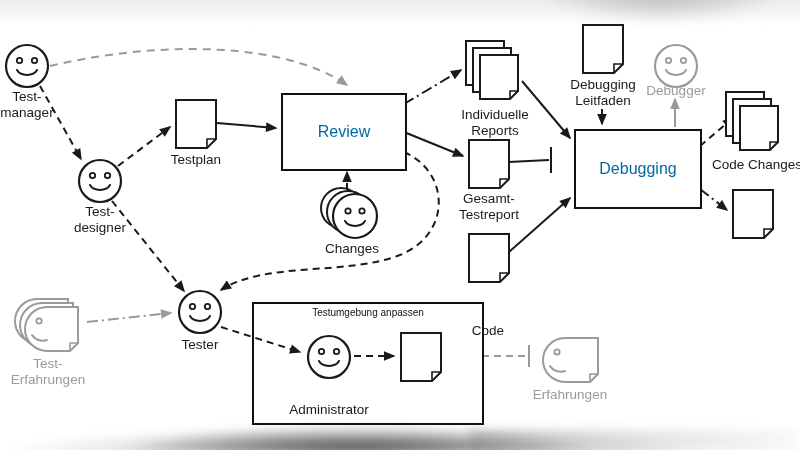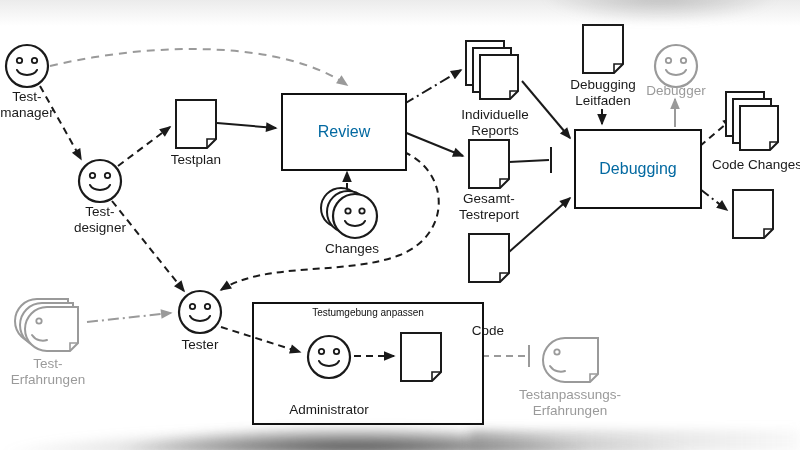--- a/index.html
+++ b/index.html
@@ -198,21 +198,20 @@
     <div>Tester</div>
   </div>
   <div class="lbl gray" style="left:2px;top:356px;width:92px;">
     <div>Test-</div>
       <div>Erfahrungen</div>
   </div>
   <div class="lbl" style="left:283px;top:382px;width:92px;margin-top:20px;">
     <div>Administrator</div>
   </div>
   <div class="lbl gray" style="left:508px;top:387px;width:124px;">
-    <div>Testanpassungs-</div>
       <div>Erfahrungen</div>
   </div>
 
   <div class="shade" style="left:0;top:0;width:800px;height:26px;background:linear-gradient(180deg,rgba(190,190,190,.30),rgba(255,255,255,0));"></div>
   <div class="shade" style="left:540px;top:-6px;width:240px;height:30px;background:radial-gradient(ellipse at 50% 0,rgba(120,120,120,.42),rgba(120,120,120,0) 70%);filter:blur(4px);"></div>
   <div class="shade" style="left:-20px;top:420px;width:840px;height:34px;background:radial-gradient(ellipse 58% 110% at 44% 100%,rgba(110,110,110,.55),rgba(110,110,110,0) 72%);filter:blur(4px);"></div>
   <div class="shade" style="left:120px;top:426px;width:470px;height:26px;background:radial-gradient(ellipse at 50% 105%,rgba(45,45,45,.85),rgba(45,45,45,0) 72%);filter:blur(5px);"></div>
   <div class="shade" style="left:470px;top:430px;width:330px;height:22px;background:linear-gradient(to right,rgba(130,130,130,.40),rgba(215,215,215,.15));filter:blur(5px);"></div>
 
 </div>

